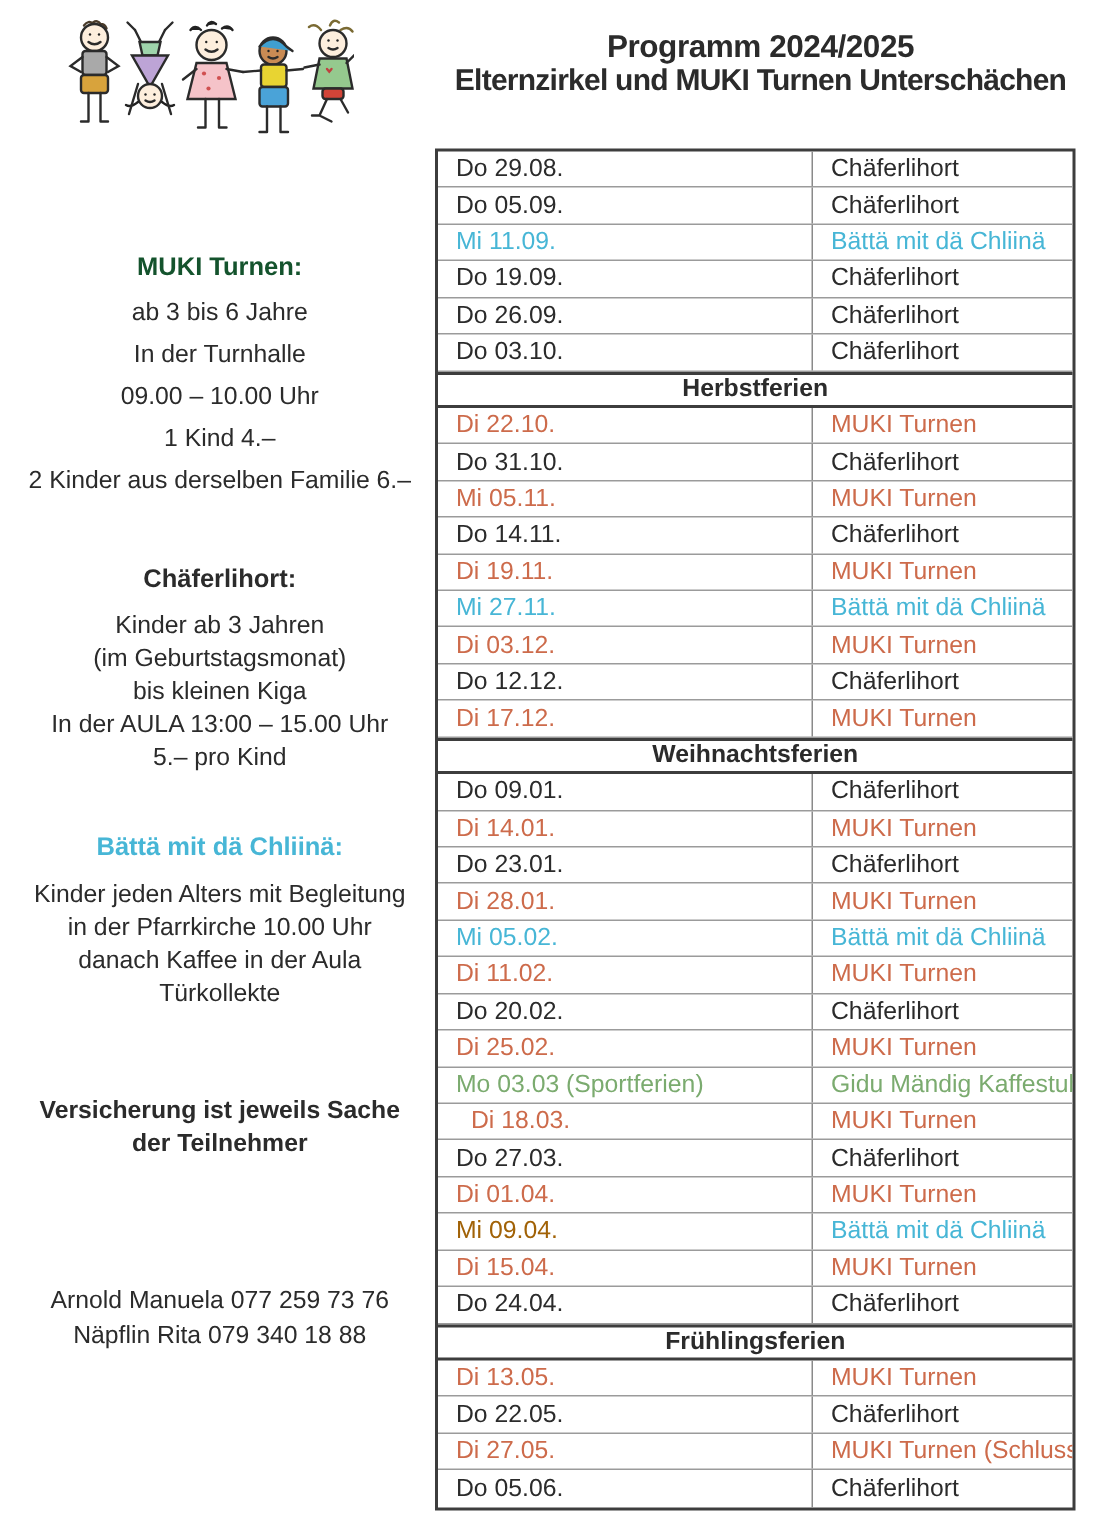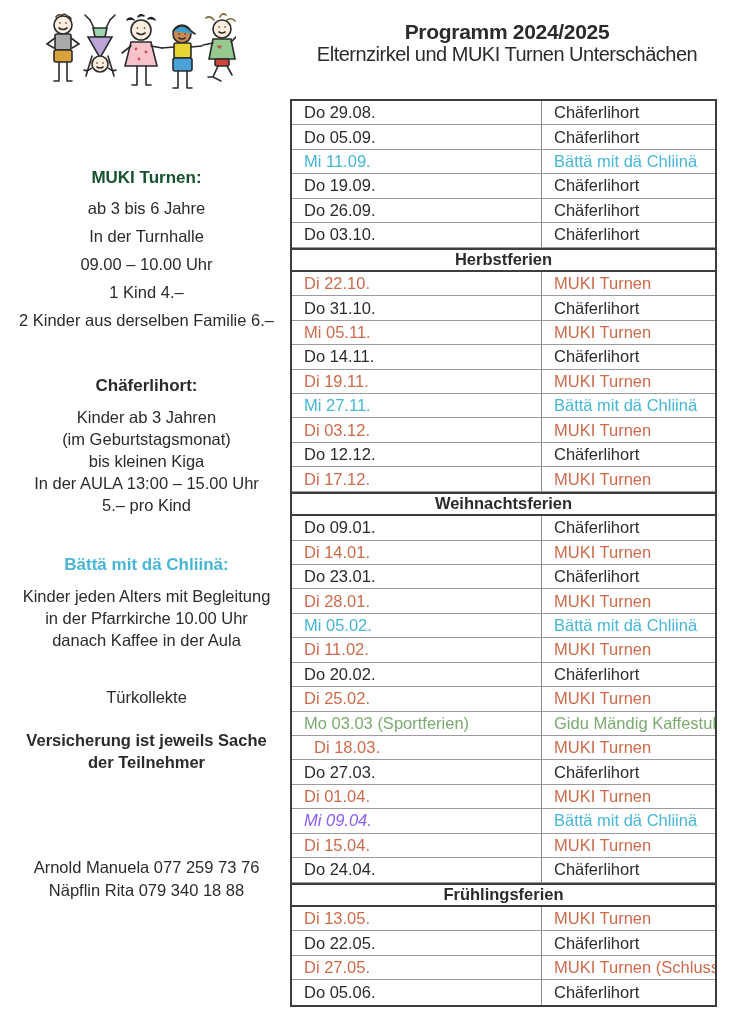--- a/index.html
+++ b/index.html
@@ -5,21 +5,21 @@
   html,body{margin:0;padding:0;}
   body{
     width:731px;height:1020px;position:relative;background:#ffffff;
     font-family:"Liberation Sans", sans-serif;color:#2b2b2b;overflow:hidden;
   }
   .abs{position:absolute;}
 
   
   .title-block{left:283px;top:21px;width:448px;text-align:center;line-height:1.08;}
   .title-line1{font-size:21px;font-weight:bold;letter-spacing:-0.3px;}
-  .title-line2{font-size:20px;font-weight:normal;letter-spacing:-0.5px;}
+  .title-line2{font-size:20px;font-weight:bold;letter-spacing:-0.5px;}
 
   
   .clipart{left:38px;top:8px;width:198px;height:90px;}
 
   
   .info-col{left:0;top:0;width:293px;text-align:center;}
   .info-heading{position:absolute;width:100%;font-size:17px;font-weight:bold;}
   .info-line{position:absolute;width:100%;font-size:16.5px;}
   .bold{font-weight:bold;}
 
@@ -133,21 +133,21 @@
   <div class="info-line" style="top:408px;">Kinder ab 3 Jahren</div>
   <div class="info-line" style="top:430px;">(im Geburtstagsmonat)</div>
   <div class="info-line" style="top:452px;">bis kleinen Kiga</div>
   <div class="info-line" style="top:474px;">In der AULA 13:00 – 15.00 Uhr</div>
   <div class="info-line" style="top:496px;">5.– pro Kind</div>
 
   <div class="info-heading" style="top: 555px; color: rgb(71, 182, 214);">Bättä mit dä Chliinä:</div>
   <div class="info-line" style="top:587px;">Kinder jeden Alters mit Begleitung</div>
   <div class="info-line" style="top:609px;">in der Pfarrkirche 10.00 Uhr</div>
   <div class="info-line" style="top:631px;">danach Kaffee in der Aula</div>
-  <div class="info-line" style="top:688px;">Türkollekte</div>
+  <div class="info-line" style="top:653px;">Türkollekte</div>
 
   <div class="info-line bold" style="top:731px;">Versicherung ist jeweils Sache</div>
   <div class="info-line bold" style="top:753px;">der Teilnehmer</div>
 
   <div class="info-line" style="top:858px;">Arnold Manuela 077 259 73 76</div>
   <div class="info-line" style="top:881px;">Näpflin Rita 079 340 18 88</div>
 </div>
 
 <div class="abs schedule">
     <div class="row">
@@ -254,21 +254,21 @@
     </div>
     <div class="row">
       <div class="cell date" style="color: rgb(43, 43, 43);">Do 27.03.</div>
       <div class="cell act" style="color: rgb(43, 43, 43);">Chäferlihort</div>
     </div>
     <div class="row">
       <div class="cell date" style="color: rgb(205, 107, 75);">Di 01.04.</div>
       <div class="cell act" style="color: rgb(205, 107, 75);">MUKI Turnen</div>
     </div>
     <div class="row">
-      <div class="cell date" style="color: #8b5cf6; font-style: italic;">Mi 09.04.</div>
+      <div class="cell date" style="color: #a16207;">Mi 09.04.</div>
       <div class="cell act" style="color: rgb(71, 182, 214);">Bättä mit dä Chliinä</div>
     </div>
     <div class="row">
       <div class="cell date" style="color: rgb(205, 107, 75);">Di 15.04.</div>
       <div class="cell act" style="color: rgb(205, 107, 75);">MUKI Turnen</div>
     </div>
     <div class="row">
       <div class="cell date" style="color: rgb(43, 43, 43);">Do 24.04.</div>
       <div class="cell act" style="color: rgb(43, 43, 43);">Chäferlihort</div>
     </div>

